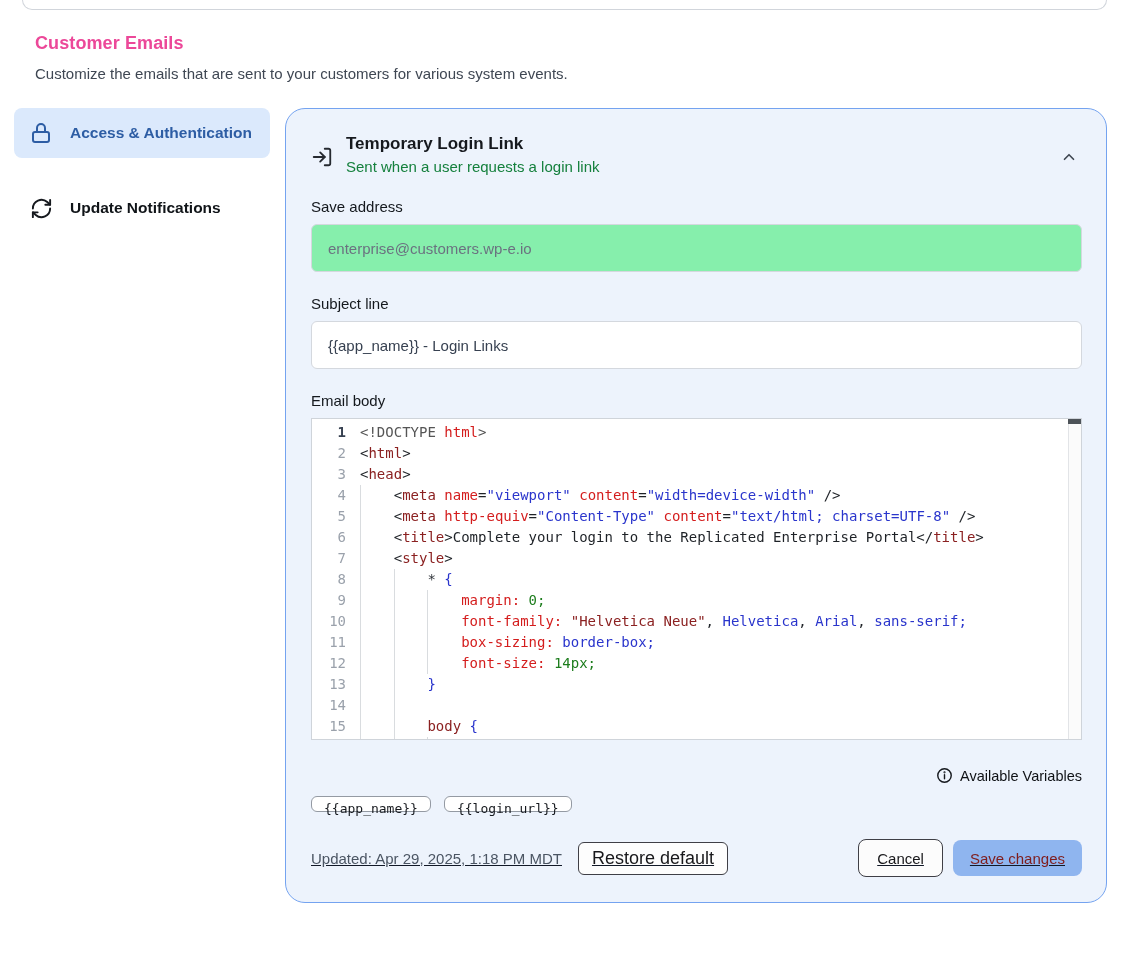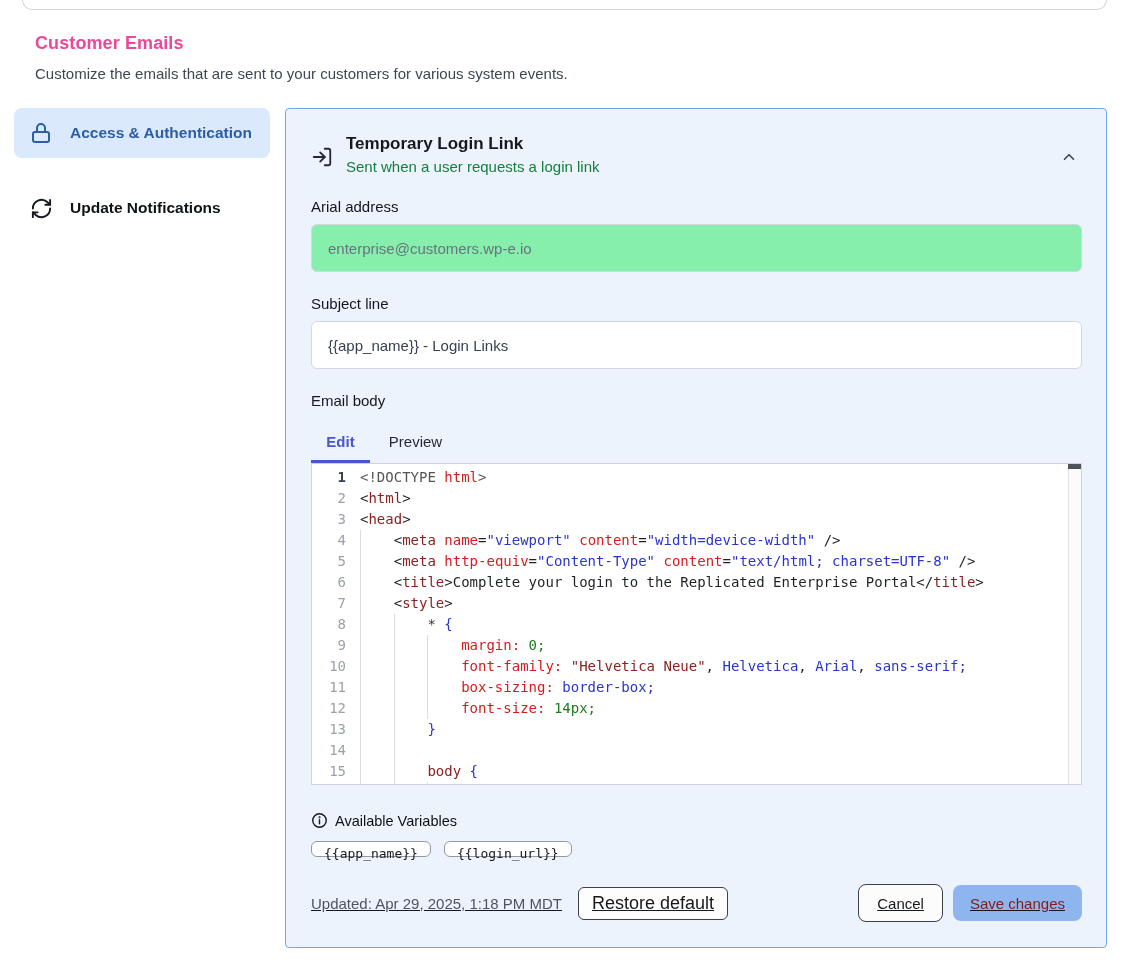--- a/index.html
+++ b/index.html
@@ -19,21 +19,21 @@
   .sidebar { width: 256px; flex: 0 0 256px; }
   .side-item { display: flex; align-items: center; gap: 17px; padding: 13px 15px; border-radius: 8px;
     font-size: 15.5px; font-weight: 600; cursor: pointer; }
   .side-item.active { background: #dbe9fc; color: var(--sidebar-active, #2d5da4); }
   .side-item.plain { margin-top: 25px; color: #101418; }
   .side-item .ico { flex: 0 0 24px; display: flex; align-items: center; justify-content: center; }
   .side-item span.lbl { line-height: 1.55; }
 
   
   .panel { flex: 1; background: var(--panel-bg, #edf3fc); border: 1px solid var(--panel-border, #74a3f0);
-    border-radius: 4px; padding: 25px 24px 25px 25px; }
+    border-radius: 20px; padding: 25px 24px 25px 25px; }
 
   .panel-header { display: flex; align-items: flex-start; }
   .panel-header .hicon { margin-top: 12px; }
   .panel-header .htext { margin-left: 13px; }
   .panel-title { font-size: 17px; font-weight: 700; color: #16191e; }
   .panel-sub { font-size: 15px; color: #15803d; margin-top: 4px; }
   .collapse-btn { margin-left: auto; margin-top: 10px; background: none; border: none; cursor: pointer; padding: 4px; }
 
   .field-label { font-size: 15px; color: #14181d; margin: 23px 0 9px; }
   .text-input { width: 100%; height: 48px; border: 1px solid #d4d8de; border-radius: 6px; padding: 0 16px;
@@ -63,21 +63,21 @@
   .tok-dark  { color: #30343a; }
   .indent-guide { position: absolute; width: 1px; background: #d9dcdf; }
   .ig-a { left: 48px; top: 66px; height: 256px; }
   .ig-b { left: 82px; top: 150px; height: 172px; }
   .ig-c { left: 115px; top: 171px; height: 84px; }
   .ig-d { left: 115px; top: 318px; height: 4px; }
   .vscrollbar { position: absolute; top: 0; right: 0; width: 13px; height: 100%; background: #fbfbfb; border-left: 1px solid #e2e4e7; }
   .vscroll-thumb { position: absolute; top: 0; left: -1px; right: 0; height: 5px; background: #4d5358; }
 
   
-  .vars-head { display: flex; align-items: center; gap: 7px; margin-top: 27px; }
+  .vars-head { display: flex; align-items: center; gap: 7px; margin-top: 27px; justify-content: flex-end; }
   .vars-label { font-size: 14.5px; color: #0f1115; }
   .chips { display: flex; gap: 13px; margin-top: 12px; }
   .chip { font-family: "DejaVu Sans Mono", monospace; font-size: 13px; color: #16191e; background: #fff;
     border: 1px solid #949aa3; border-radius: 6px; padding: 4px 12px; height: 16px; cursor: pointer; }
 
   
   .panel-footer { display: flex; align-items: center; margin-top: 27px; text-decoration: underline; }
   .updated-text { font-size: 15px; color: #4b5563; }
   .btn { font-family: "Liberation Sans", sans-serif; cursor: pointer; }
   .btn-restore { margin-left: 16px; font-size: 18px; color: #18181b; background: #fdfdfd;
@@ -138,32 +138,28 @@
       </span>
       <button class="collapse-btn">
         <span>
           <svg width="18" height="18" viewBox="0 0 24 24" fill="none" stroke="#3f4650" stroke-width="2.2" stroke-linecap="round" stroke-linejoin="round">
             <polyline points="6 15 12 9 18 15"></polyline>
           </svg>
         </span>
       </button>
     </div>
 
-    <div class="field-label">Arial address</div>
+    <div class="field-label">Save address</div>
     <input class="text-input disabled" type="text" disabled="" value="enterprise@customers.wp-e.io" style="">
 
     <div class="field-label">Subject line</div>
     <input class="text-input" type="text" value="{{app_name}} - Login Links" style="">
 
     <div class="field-label">Email body</div>
 
-    <div class="tabs">
-      <div class="tab active">Edit</div>
-      <div class="tab inactive">Preview</div>
-    </div>
 
     <div class="editor">
       <div class="gutter">
           <div class="ln-num active">1</div>
           <div class="ln-num">2</div>
           <div class="ln-num">3</div>
           <div class="ln-num">4</div>
           <div class="ln-num">5</div>
           <div class="ln-num">6</div>
           <div class="ln-num">7</div>

